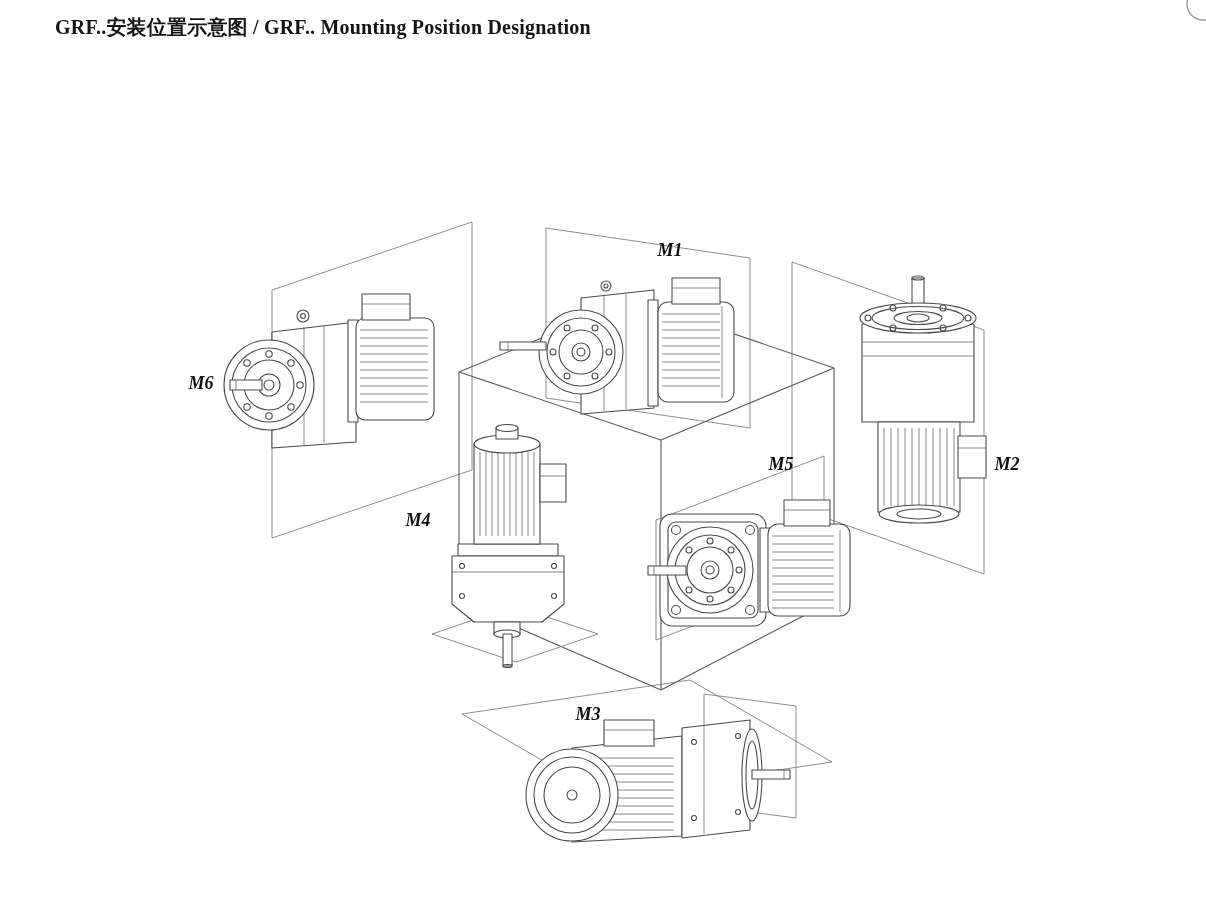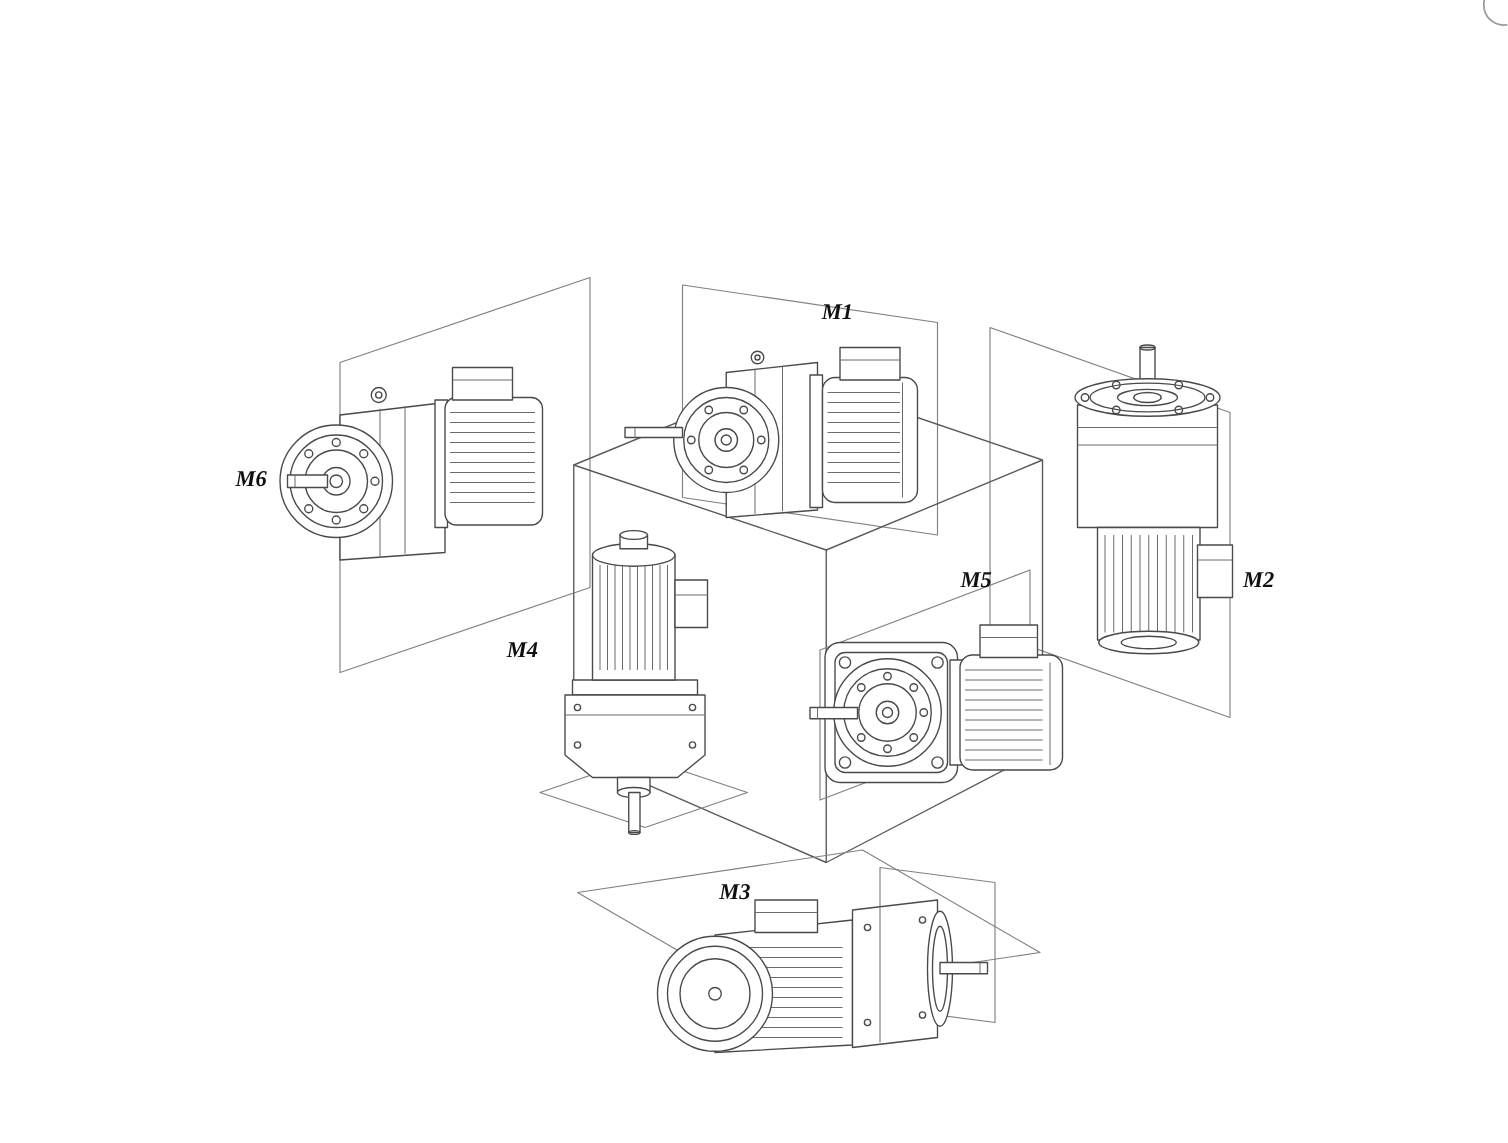--- a/index.html
+++ b/index.html
@@ -24,20 +24,21 @@
   .fin  { fill:none;    stroke:#6b6b6b; stroke-width:.8; }
   .panel{ fill:none;    stroke:#808080; stroke-width:.9; stroke-linejoin:round; }
   .cube { fill:none;    stroke:#5a5a5a; stroke-width:1.1; stroke-linejoin:round; }
   .logo { fill:none;    stroke:#9a9a9a; stroke-width:1.4; }
 </style>
 </head>
 <body>
 
 <div class="page">
 
+  <h1 class="title">GRF..安装位置示意图 / GRF.. Mounting Position Designation</h1>
 
   <div class="diagram">
 
     <svg width="1206" height="914" viewBox="0 0 1206 914">
 
       <g>
         <circle class="logo" cx="1199" cy="4" r="16"></circle>
       </g>
 
       <g>

